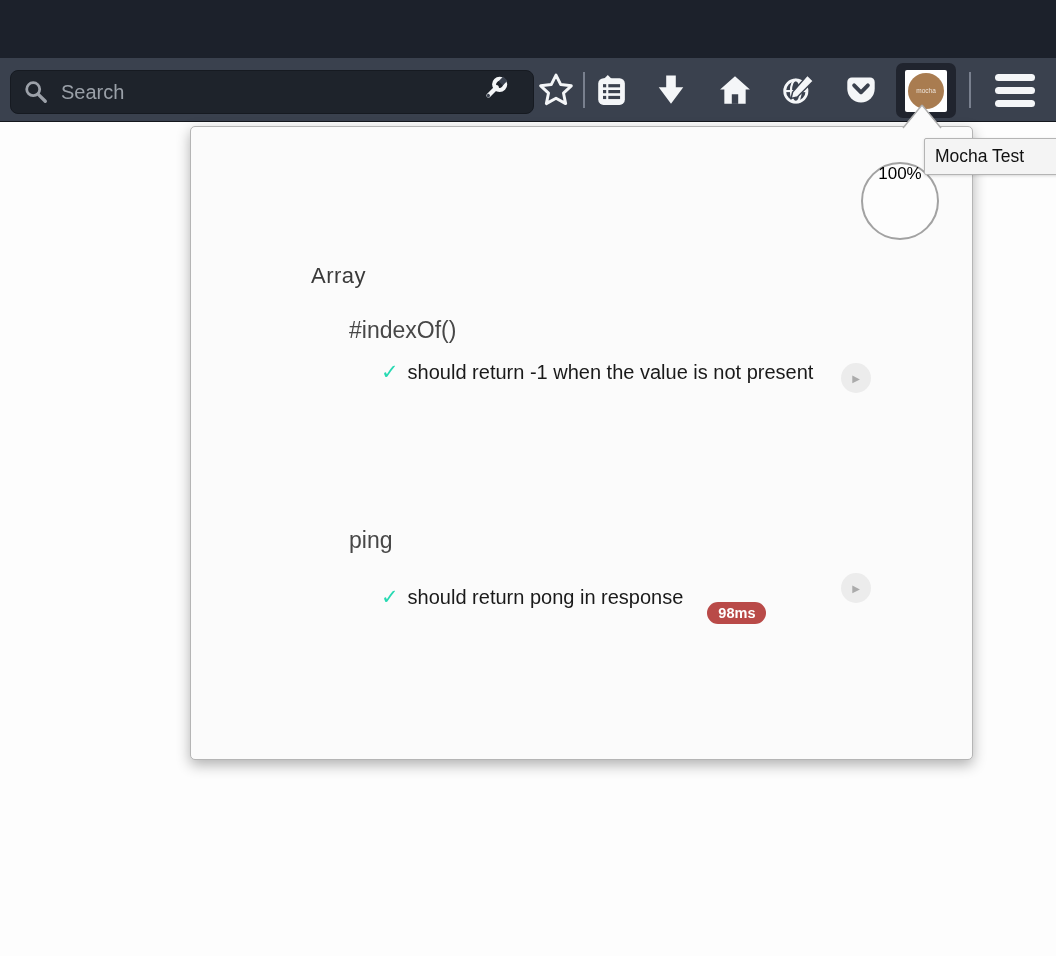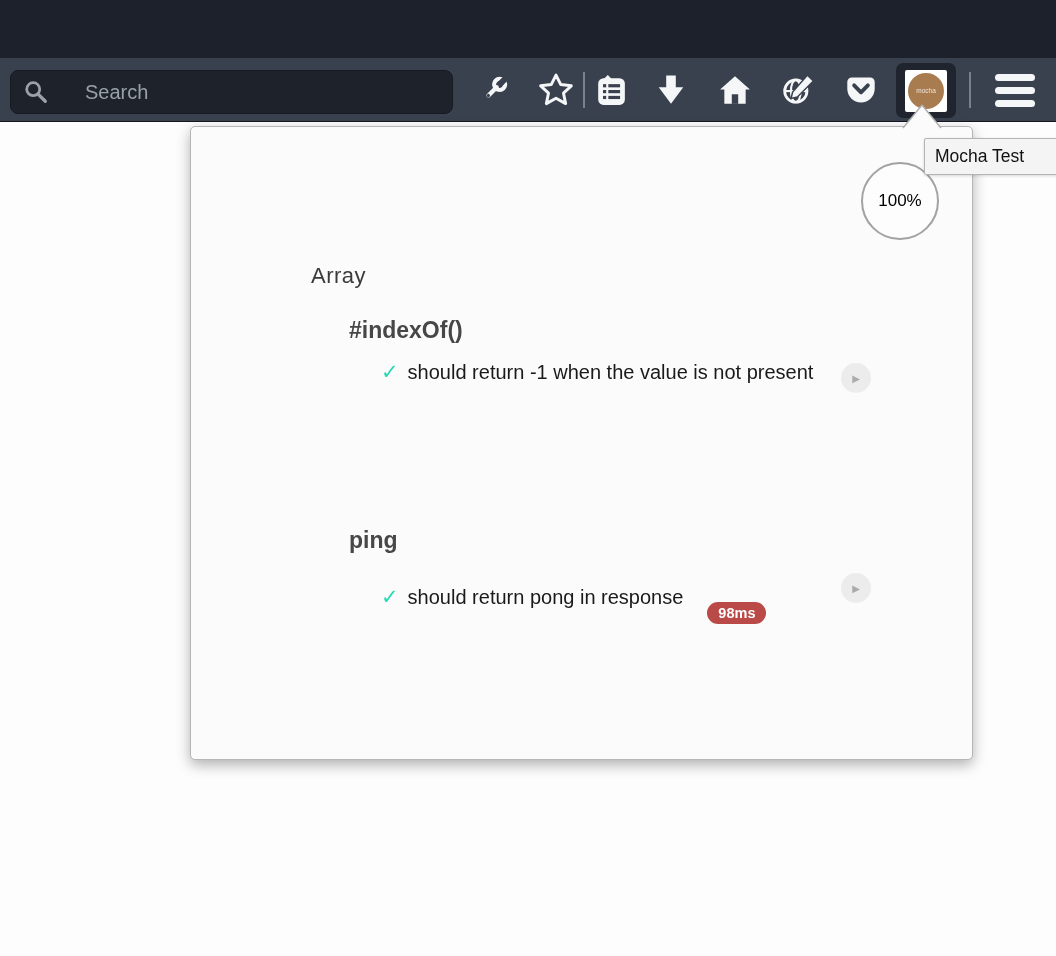--- a/index.html
+++ b/index.html
@@ -5,23 +5,23 @@
   * { margin:0; padding:0; box-sizing:border-box; }
   html,body { width:1056px; height:956px; overflow:hidden;
     font-family:"Liberation Sans", sans-serif; background:#fdfdfd; }
 
   
   .topbar { position:absolute; left:0; top:0; width:1056px; height:58px;
     background:var(--topbar,#1c212b); }
   .toolbar { position:absolute; left:0; top:58px; width:1056px; height:64px;
     background:var(--toolbar,#3a414e); border-bottom:1px solid #14171d; }
 
-  .searchbox { position:absolute; left:10px; top:12px; width:443px; height:44px;
+  .searchbox { position:absolute; left:10px; top:12px; width:524px; height:44px;
     background:var(--searchbg,#1e232b); border:1px solid #161a21; border-radius:8px;
-    display:flex; align-items:center; padding:0 12px;gap:24px; }
+    display:flex; align-items:center; padding:0 12px; }
   .searchbox input { flex:1; background:transparent; border:none; outline:none;
     color:#e6e8eb; font-size:20px; margin-left:12px; font-family:"Liberation Sans",sans-serif; }
   .searchbox input::placeholder { color:#9aa0a8; }
 
   .tb-btn { position:absolute; top:0; height:64px; width:54px; display:flex;
     align-items:center; justify-content:center; background:transparent; border:none; cursor:pointer; }
   .tb-sep { position:absolute; top:14px; width:2px; height:36px; background:#79808e; }
 
   .mocha-btn { position:absolute; left:896px; top:5px; width:60px; height:55px;
     background:#20242e; border:none; border-radius:7px; display:flex;
@@ -41,26 +41,26 @@
     background:var(--popupbg,#fbfbfb); border:1px solid #b5b5b5; border-radius:5px;
     box-shadow:0 5px 14px rgba(0,0,0,.30); z-index:30; }
 
   .stats { position:absolute; top:62px; right:141px; font-size:19px;
     color:#9b9b9b; white-space:nowrap; }
   .stats .grp { margin-left:33px; }
   .stats .grp:first-child { margin-left:0; }
   .stats em { font-style:italic; color:#000; margin-left:5px; }
   .progress-ring { position:absolute; top:35px; right:33px; width:78px; height:78px;
     border:2.5px solid #a2a2a2; border-radius:50%; background:#fdfdfd;
-    display:flex; align-items:center; justify-content:center;
+    display:flex; align-items:flex-start; justify-content:center;
     font-size:17px; color:#000; }
 
   .suite-h1 { position:absolute; left:120px; font-size:22px; font-weight:300;
     color:#3a3a3a; letter-spacing:.5px; }
-  .suite-h2 { position:absolute; left:158px; font-size:23px; font-weight:700; color:#474747; }
+  .suite-h2 { position:absolute; left:158px; font-size:23px; font-weight:400; color:#474747; }
   .testline { position:absolute; left:190px; font-size:20px; color:#1a1a1a; line-height:36px; }
   .testline .check { color:var(--check,#26d9b2); margin-right:9px; font-size:21px; }
   .test-flex { display:flex; align-items:center; gap:24px; }
   .test1 { width:455px; }
   .badge { background:var(--badge,#b94a48); color:#fff; font-size:14.5px; font-weight:bold;
     border-radius:12px; padding:3px 11px; line-height:normal;margin-top:32px; }
   .replay { position:absolute; left:650px; width:30px; height:30px; border-radius:50%;
     background:#ececec; border:none; color:#ababab; font-size:10px;
     display:flex; align-items:center; justify-content:center; cursor:pointer; }
   .hello { position:absolute; left:2px; top:594px;

